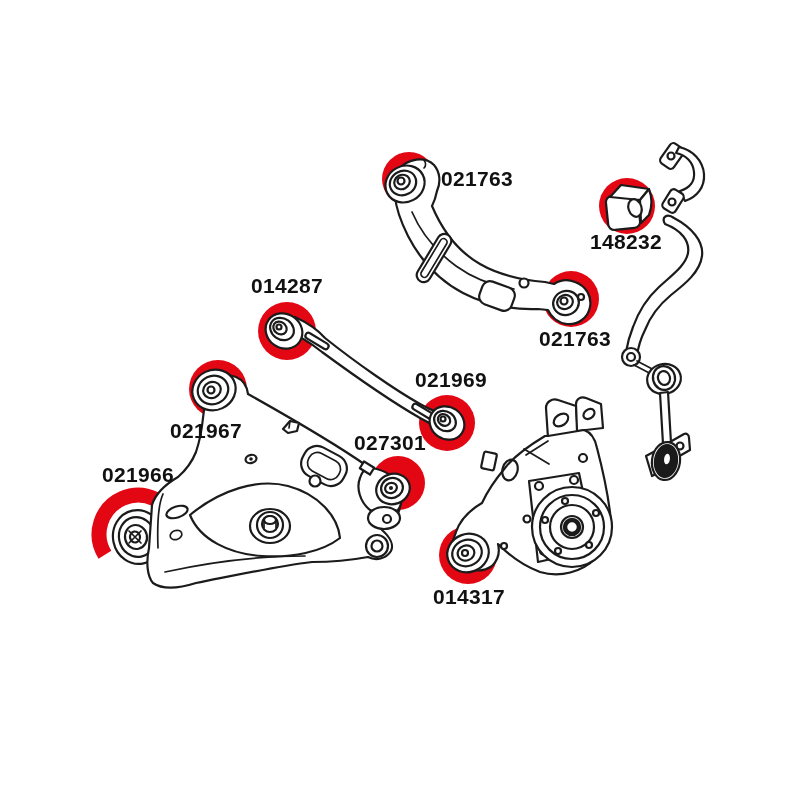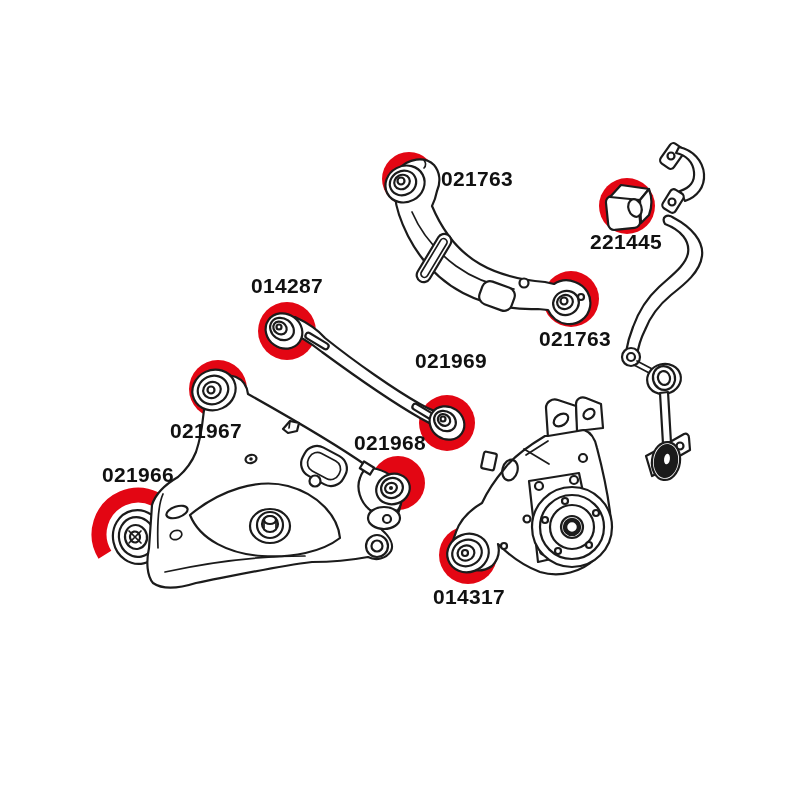--- a/index.html
+++ b/index.html
@@ -227,21 +227,21 @@
 
       <ellipse rx="21" ry="19" transform="translate(468,553) rotate(-20)"></ellipse>
       <ellipse rx="15" ry="13" transform="translate(467,553) rotate(-20)"></ellipse>
       <ellipse rx="8.5" ry="7.5" transform="translate(466,553) rotate(-20)"></ellipse>
       <circle cx="465" cy="553" r="3"></circle>
       <circle cx="504" cy="546" r="3"></circle>
     </g>
   </svg>
 
   <div class="part-label" style="left:441px; top:168px;">021763</div>
-  <div class="part-label" style="left:590px; top:231px;">221445</div>
+  <div class="part-label" style="left:590px; top:231px;">148232</div>
   <div class="part-label" style="left:539px; top:328px;">021763</div>
   <div class="part-label" style="left:251px; top:275px;">014287</div>
-  <div class="part-label" style="left:415px; top:350px;">021969</div>
+  <div class="part-label" style="left:415px; top:369px;">021969</div>
   <div class="part-label" style="left:170px; top:420px;">021967</div>
-  <div class="part-label" style="left:354px; top:432px;">021968</div>
+  <div class="part-label" style="left:354px; top:432px;">027301</div>
   <div class="part-label" style="left:102px; top:464px;">021966</div>
   <div class="part-label" style="left:433px; top:586px;">014317</div>
 </div>
 
 </body></html>

